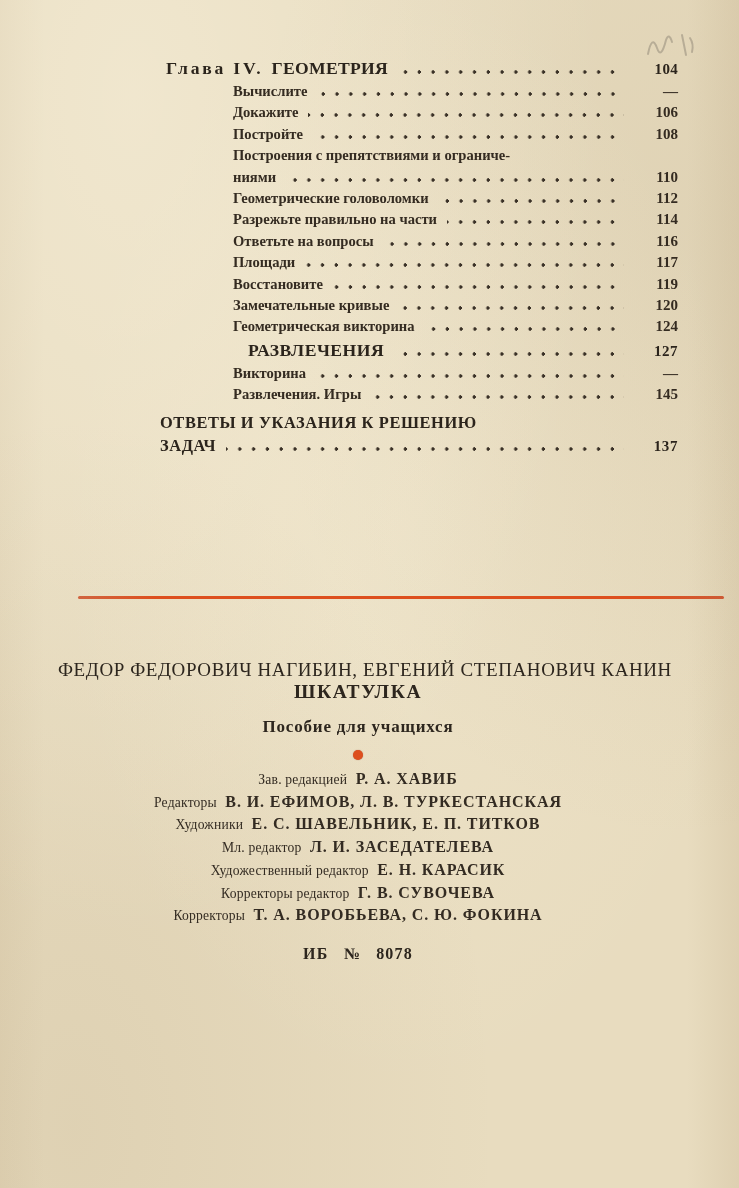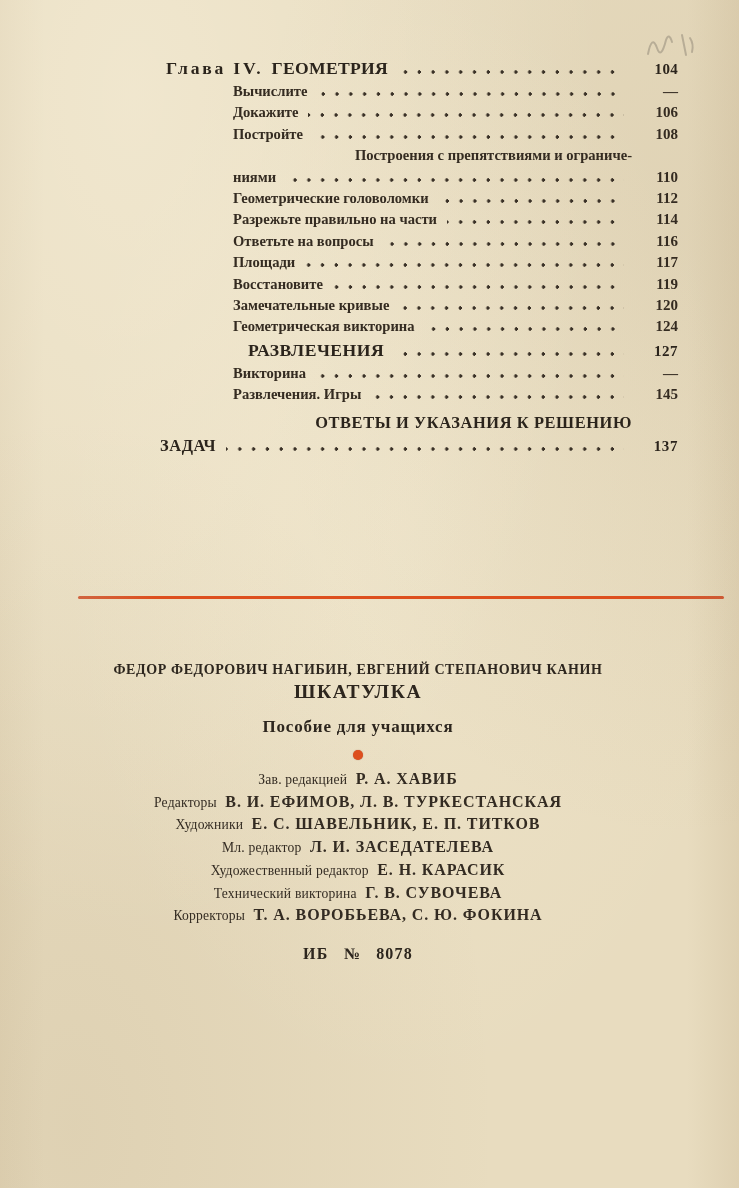--- a/index.html
+++ b/index.html
@@ -14,39 +14,39 @@
       radial-gradient(ellipse at 18% 8%, rgba(255,250,234,.35), rgba(255,255,255,0) 55%),
       radial-gradient(ellipse at 55% 45%, rgba(250,243,222,.25), rgba(255,255,255,0) 60%),
       radial-gradient(ellipse at 92% 20%, rgba(150,130,95,.10), rgba(255,255,255,0) 45%),
       radial-gradient(ellipse at 10% 95%, rgba(140,115,75,.10), rgba(255,255,255,0) 45%),
       linear-gradient(90deg, rgba(150,120,75,.08), rgba(0,0,0,0) 6%, rgba(0,0,0,0) 93%, rgba(150,120,75,.12));
     color:var(--ink,#2f2820);
   }
   
   .toc{position:absolute;left:63px;top:56px;width:615px;}
   .toc-row{display:flex;align-items:baseline;height:21.4px;line-height:21.4px;
-    font-weight:bold;font-size:14.6px;color:#342b21;justify-content:flex-end;}
+    font-weight:bold;font-size:14.6px;color:#342b21;}
   .toc-row.chapter{height:25px;line-height:25px;font-size:17.6px;letter-spacing:.3px;color:#2b241c;padding-left:103px;}
   .toc-row.chapter-cont{height:25px;line-height:25px;font-size:17.6px;letter-spacing:.5px;color:#2b241c;padding-left:185px;}
   .toc-row.entry{padding-left:170px;}
   .toc-row.answers{height:23px;line-height:23px;font-size:16.4px;letter-spacing:.6px;color:#2b241c;padding-left:97px;}
   .toc-row.gap-lg{margin-top:12px;}
   .toc-row.gap-sm{margin-top:6px;}
   .toc-prefix{letter-spacing:2.8px;margin-right:8px;}
   .toc-leader{flex:1;height:4px;margin:0 8px 0 10px;
     background-image:radial-gradient(circle at 2.2px 2px, #3a3127 1.5px, rgba(0,0,0,0) 1.9px);
     background-size:13.8px 4px;background-repeat:repeat-x;background-position:right bottom;}
   .toc-page{width:46px;text-align:right;font-size:15px;white-space:nowrap;}
   
   .red-rule{position:absolute;left:78px;top:596px;width:646px;height:2.6px;border:none;margin:0;
     background:linear-gradient(90deg, rgba(200,60,20,.75), var(--accent,#dd4f1e) 12%, var(--accent,#dd4f1e) 88%, rgba(200,60,20,.8));
     border-radius:2px;}
   
   .colophon{position:absolute;left:58px;top:660px;width:600px;text-align:center;color:#2d261e;}
-  .authors{font-weight:bold;font-size:14px;line-height:20px;letter-spacing:.6px;white-space:nowrap;}
+  .authors{font-weight:normal;font-size:19px;line-height:20px;letter-spacing:.6px;white-space:nowrap;}
   .title-line{font-weight:bold;font-size:19.5px;line-height:24px;letter-spacing:1.6px;}
   .title-line.first{margin-top:10px;}
   .subtitle{font-weight:bold;font-size:17px;line-height:22px;letter-spacing:.8px;margin-top:12px;}
   .red-dot{width:10px;height:10px;border-radius:50%;margin:12px auto 0 auto;
     background:var(--accent,#dd4f1e);box-shadow:0 0 1px rgba(120,30,5,.6);}
   .credits{margin-top:8px;}
   .credit-line{font-size:13.6px;line-height:21.7px;color:#332b22;}
   .credit-role{letter-spacing:.2px;}
   .credit-names{font-size:16px;letter-spacing:.9px;font-weight:bold;margin-left:5px;}
   .ib-number{margin-top:16px;font-weight:bold;font-size:16px;line-height:22px;letter-spacing:1.2px;word-spacing:10px;}
@@ -204,21 +204,21 @@
         </div>
         <div class="credit-line">
           <span class="credit-role">Мл. редактор</span>
           <span class="credit-names">Л. И. ЗАСЕДАТЕЛЕВА</span>
         </div>
         <div class="credit-line">
           <span class="credit-role">Художественный редактор</span>
           <span class="credit-names">Е. Н. КАРАСИК</span>
         </div>
         <div class="credit-line">
-          <span class="credit-role">Технический викторина</span>
+          <span class="credit-role">Корректоры редактор</span>
           <span class="credit-names">Г. В. СУВОЧЕВА</span>
         </div>
         <div class="credit-line">
           <span class="credit-role">Корректоры</span>
           <span class="credit-names">Т. А. ВОРОБЬЕВА, С. Ю. ФОКИНА</span>
         </div>
     </div>
     <div class="ib-number">ИБ № 8078</div>
   </section>
 

